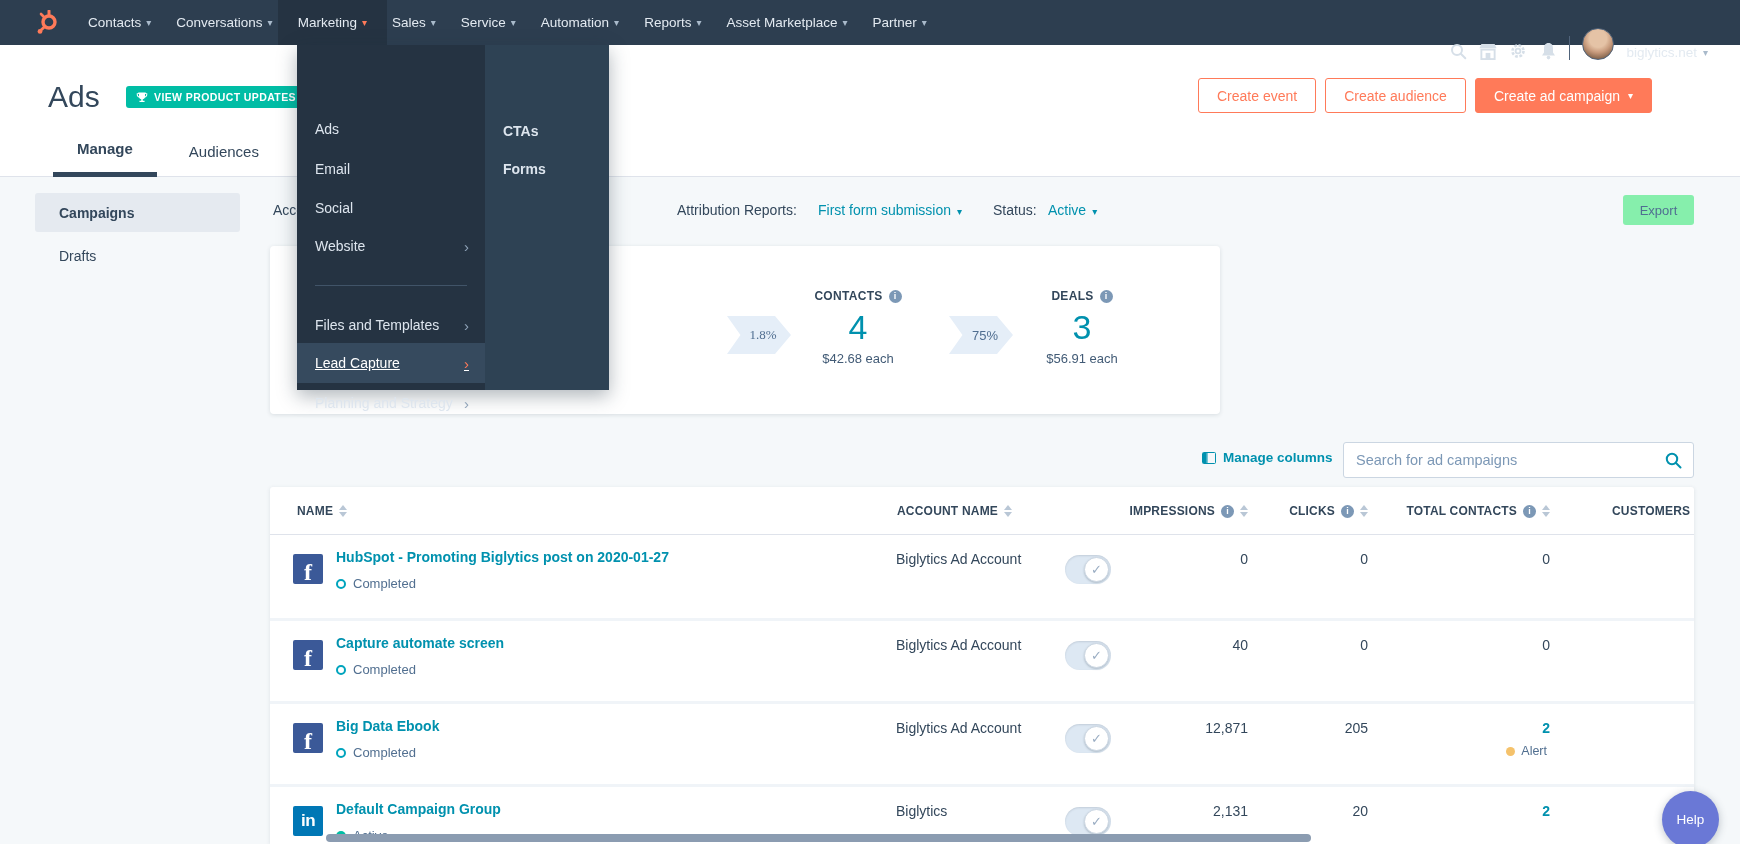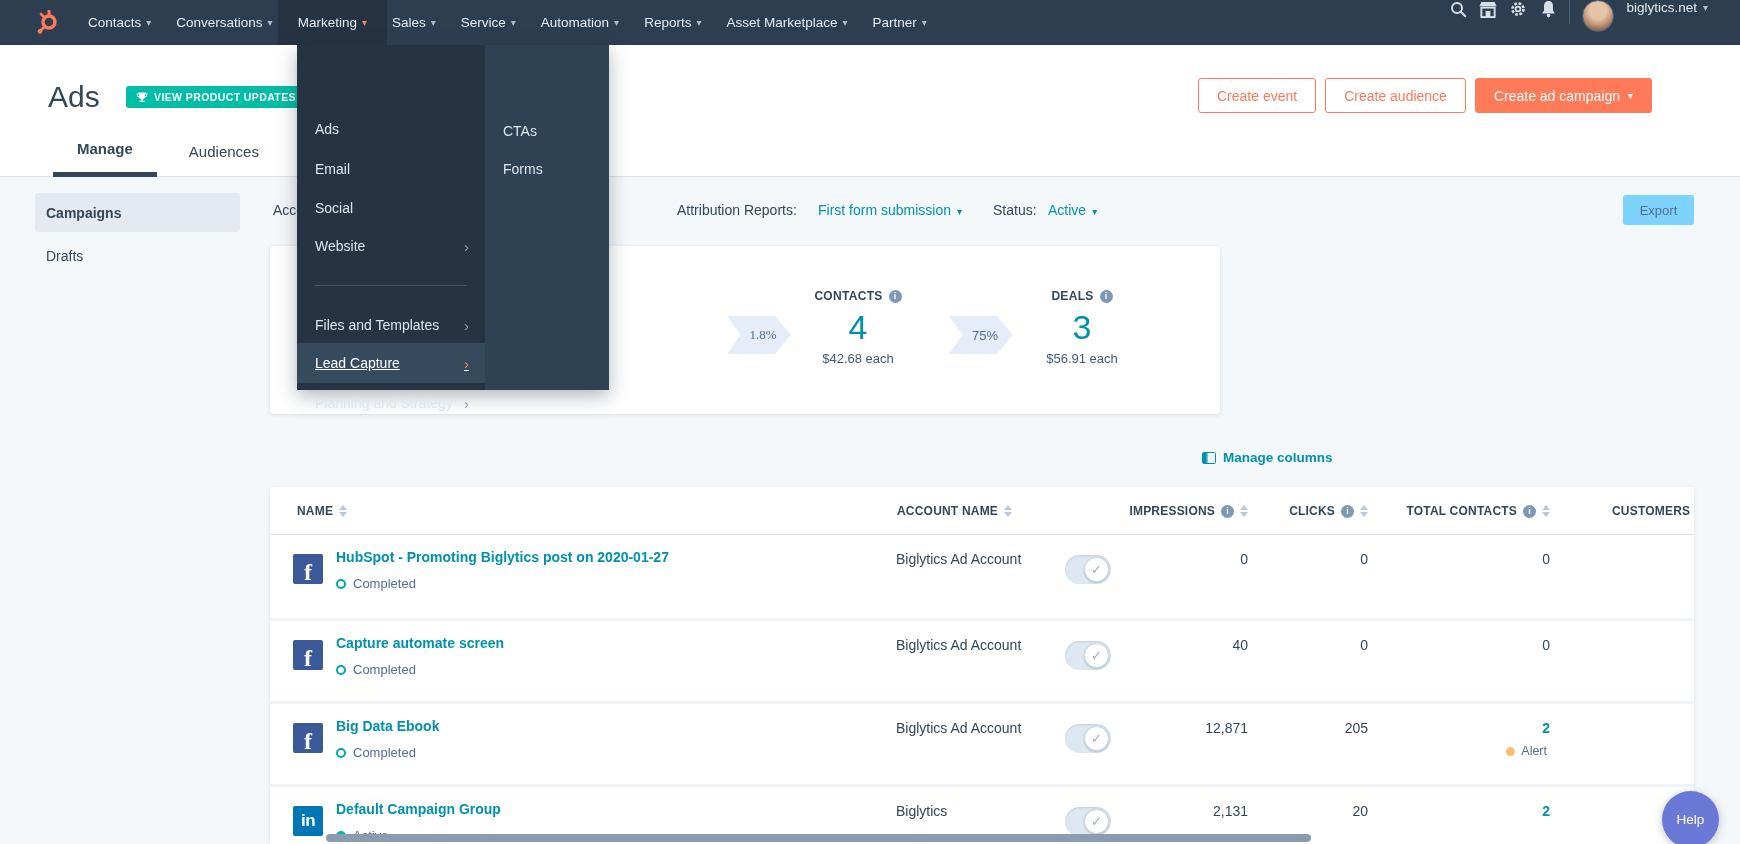--- a/index.html
+++ b/index.html
@@ -8,58 +8,58 @@
 
   
   .navbar { position:absolute; top:0; left:0; width:1740px; height:45px; background:#2d3e50; z-index:50; }
   .nav-left { position:absolute; left:34px; top:0; height:45px; display:flex; align-items:center; }
   .nav-logo { width:26px; height:26px; margin-right:28px; }
   .nav-items { display:flex; align-items:center; gap:25px; height:45px; }
   .nav-item { display:flex; align-items:center; gap:5px; height:45px; color:#e3eaf1; font-size:13.5px; cursor:pointer; white-space:nowrap; }
   .nav-item .caret { font-size:10px; color:#a9bacb; }
   .nav-item.active { background:#253342; padding:0 20px; margin:0 -20px; }
   .nav-item.active .caret { color:#ff7a59; }
-  .nav-right { position:absolute; right:32px; top:0; height:60px; display:flex; align-items:flex-start; gap:12px; }
+  .nav-right { position:absolute; right:32px; top:0; height:60px; display:flex; align-items:flex-end; gap:12px; }
   .nav-icon { width:18px; height:18px; display:flex; align-items:center; justify-content:center; cursor:pointer; }
   .nav-divider { width:1px; height:24px; background:#50637a; }
   .avatar { width:32px; height:32px; border-radius:50%; background:radial-gradient(circle at 50% 32%, #e5c3a6 0 34%, #c79a7c 55%, #8a6950 78%, #5f4734 100%); border:1px solid #50637a; }
   .nav-account { display:flex; align-items:center; gap:6px; color:#e3eaf1; font-size:13.5px; cursor:pointer; }
 
   
   .menu-wrap { position:absolute; top:45px; left:297px; z-index:100; display:flex; box-shadow:0 6px 18px rgba(30,45,60,.35); }
   .menu-panel { position:relative; width:188px; height:345px; background:#253342; }
-  .menu-sub { position:relative; width:124px; height:345px; background:#2e4254; }
+  .menu-sub { position:relative; width:124px; height:345px; background:#2e4254;font-weight:bold; }
   .menu-item { position:absolute; left:0; width:100%; height:40px; display:flex; align-items:center; padding:0 16px 0 18px; color:#dde5ee; font-size:14px; cursor:pointer; }
   .menu-item .mchev { margin-left:auto; font-size:15px; color:#8fa3b8; line-height:1; }
   .menu-item.highlight { background:#364a5e; color:#ffffff;text-decoration:underline; }
   .menu-item.highlight .mchev { color:#ff7a59; }
   .menu-divider { position:absolute; left:18px; right:18px; top:240px; height:1px; background:#415468; }
 
   
   .header-band { position:absolute; top:45px; left:0; width:1740px; height:132px; background:#ffffff; border-bottom:1px solid #dfe3eb; }
   .page-title { position:absolute; left:48px; top:80px; font-size:30px; font-weight:500; color:#33475b; }
   .badge { position:absolute; left:126px; top:86px; height:22px; display:inline-flex; align-items:center; gap:6px; background:#00bda5; color:#fff; font-size:10.5px; font-weight:bold; letter-spacing:.4px; padding:0 10px; border-radius:3px; cursor:pointer; }
   .header-buttons { position:absolute; left:1198px; top:78px; display:flex; gap:9px; }
   .btn { height:35px; display:inline-flex; align-items:center; justify-content:center; padding:0 18px; border:1px solid #ff7a59; border-radius:3px; background:#fff; color:#ff7a59; font-size:14px; cursor:pointer; white-space:nowrap; }
   .btn.primary { background:#ff7a59; color:#fff; gap:8px; }
   .btn.primary .caret { font-size:10px; }
   .tabs { position:absolute; left:53px; top:125px; display:flex; height:52px; }
   .tab { display:flex; align-items:center; justify-content:center; padding:0 24px; font-size:15px; color:#33475b; cursor:pointer; height:52px; }
   .tab.active { font-weight:bold; border-bottom:5px solid #33475b; }
   .tab + .tab { margin-left:8px; }
 
   
-  .side-item { position:absolute; left:35px; width:205px; height:39px; display:flex; align-items:center; padding-left:11px; font-size:14px; color:#33475b; border-radius:3px; cursor:pointer; }
+  .side-item { position:absolute; left:35px; width:205px; height:39px; display:flex; align-items:center; padding-left:24px; font-size:14px; color:#33475b; border-radius:3px; cursor:pointer; }
   .side-item.selected { background:#e5eaf0; font-weight:bold; }
 
   
   .filter-label { position:absolute; font-size:14px; color:#33475b; top:202px; }
   .filter-link { position:absolute; top:202px; font-size:14px; font-weight:500; color:#0091ae; cursor:pointer; display:flex; gap:6px; align-items:center; }
   .filter-link .caret { font-size:10px; margin-top:2px; }
-  .btn-export { position:absolute; left:1623px; top:195px; width:71px; height:30px; background:#7dd3fc; color:#506e91; font-size:13px; border:none; border-radius:3px; cursor:pointer; }
+  .btn-export { position:absolute; left:1623px; top:195px; width:71px; height:30px; background:#86efac; color:#506e91; font-size:13px; border:none; border-radius:3px; cursor:pointer; }
 
   
   .card { position:absolute; background:#fff; border-radius:4px; box-shadow:0 1px 4px rgba(45,62,80,.14); }
   .card1 { left:270px; top:246px; width:950px; height:168px; }
   .card2 { left:1240px; top:246px; width:454px; height:168px; }
   .funnel-chip { position:absolute; width:64px; height:38px; background:#e5eef8; clip-path:polygon(0 0,75% 0,100% 50%,75% 100%,0 100%,21% 50%); display:flex; align-items:center; justify-content:center; padding-left:8px; font-size:13px; color:#506e90; }
   .stat-group { position:absolute; width:160px; text-align:center; }
   .stat-label { font-size:12px; font-weight:bold; color:#33475b; letter-spacing:.3px; display:flex; align-items:center; justify-content:center; gap:6px; }
   .stat-value { font-size:34px; font-weight:500; color:#0091ae; margin-top:5px; }
   .stat-sub { font-size:13px; color:#425b76; margin-top:4px; }
@@ -169,20 +169,27 @@
     </div>
   </div>
 
   <div class="manage-columns">
     <svg width="14" height="12" viewBox="0 0 14 12">
         <rect x="0.5" y="0.5" width="13" height="11" rx="1" fill="none" stroke="#0091ae"></rect>
         <line x1="5" y1="0.5" x2="5" y2="11.5" stroke="#0091ae"></line>
         <rect x="1" y="1" width="3.5" height="10" fill="#0091ae"></rect>
       </svg>
     <span>Manage columns</span>
+  </div>
+  <div class="search-box">
+    <input type="text" placeholder="Search for ad campaigns" style="">
+    <svg class="search-glyph" width="17" height="17" viewBox="0 0 17 17">
+        <circle cx="7" cy="7" r="5.2" fill="none" stroke="#0091ae" stroke-width="2"></circle>
+        <line x1="11" y1="11" x2="15.5" y2="15.5" stroke="#0091ae" stroke-width="2" stroke-linecap="round"></line>
+      </svg>
   </div>
 
   <div class="table">
     <div class="thead">
       <div class="th" style="left:27px;">
           <span>NAME</span>
           <span class="sort">
             <i class="up"></i>
             <i class="dn"></i>
           </span>

